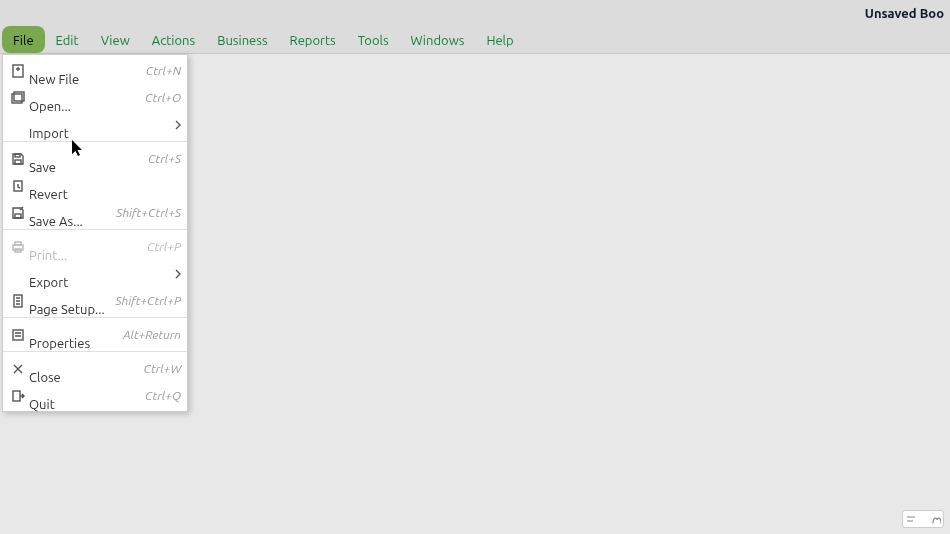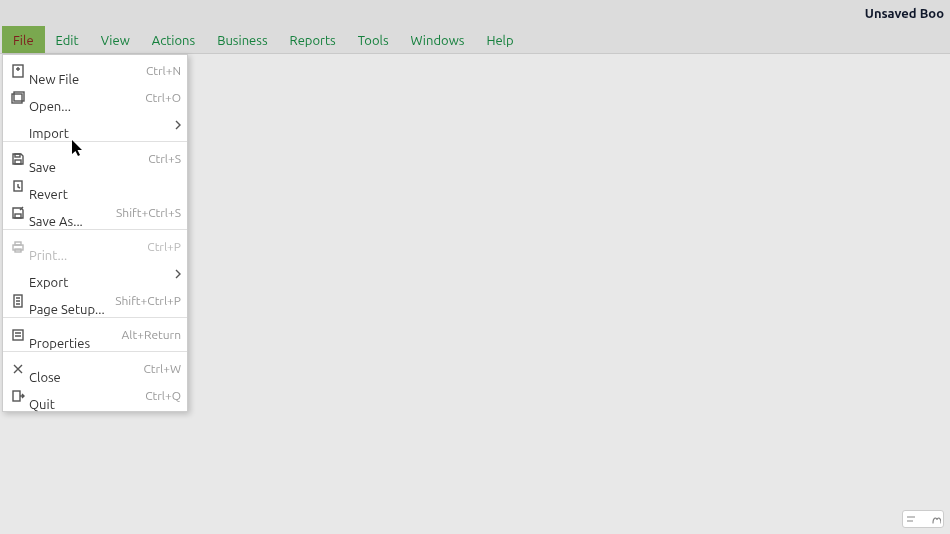--- a/index.html
+++ b/index.html
@@ -1,30 +1,30 @@
 <!DOCTYPE html>
 <html><head>
 <meta charset="utf-8">
 <style>
 * { margin:0; padding:0; box-sizing:border-box; font-family:"Segoe UI","Ubuntu",sans-serif; }
 body { background:#e8e8e8; width:950px; height:534px; overflow:hidden; position:relative; }
 .titlebar { height:26px; background:#dcdcdc; display:flex; justify-content:flex-end; align-items:center; padding:0 6px; }
 .title { font-weight:600; font-size:13px; color:#0f172a; white-space:nowrap; }
 .menubar { height:28px; background:#dcdcdc; display:flex; align-items:stretch; padding:0 2px; border-bottom:1px solid #c9c9c9; }
 .menu-item { padding:0 11px; display:flex; align-items:center; font-size:13px; color:#15803d; cursor:default; }
-.menu-item.active { background:#7aa84f; color:#7f1d1d; }
+.menu-item.active { background:#7aa84f; color:#000000;border-radius:8px; }
 .content { position:absolute; top:54px; left:0; right:0; bottom:0; background:#e8e8e8; }
 .dropdown { position:absolute; top:54px; left:2px; width:186px; background:#fff; border:1px solid #ccc; box-shadow:2px 2px 6px rgba(0,0,0,0.2); padding:2px 0; }
 .dropdown-item { height:27px; display:flex; align-items:center; padding:0 6px; font-size:13px; color:#333; cursor:default; }
 .dropdown-item.disabled .dd-label, .dropdown-item.disabled .dd-shortcut, .dropdown-item.disabled .dd-icon svg { color:#b8b8b8; stroke:#b8b8b8; }
 .dd-icon { width:18px; height:16px; display:flex; align-items:center; justify-content:center; flex-shrink:0; }
 .dd-icon svg { stroke:#555; fill:none; stroke-width:1.4; }
 .dd-label { flex:0 0 auto; margin-left:2px;margin-top:16px; }
 .dd-spacer { flex:1; }
-.dd-shortcut { color:#999; font-size:12px; }
+.dd-shortcut { color:#999; font-size:12px;font-style:italic; }
 .dd-arrow { width:8px; display:flex; align-items:center; justify-content:flex-end; color:#555; }
 .separator { height:1px; background:#e0e0e0; margin:3px 0; }
 .cursor { position:absolute; top:140px; left:72px; z-index:100; }
 .cursor svg { fill:#000; }
 .badge { position:absolute; bottom:6px; right:6px; width:42px; height:18px; border:1px solid #ccc; border-radius:3px; background:#fff; display:flex; align-items:center; justify-content:center; }
 .badge svg { stroke:#888; fill:none; stroke-width:1.2; }
 </style>
 </head>
 <body>
 

